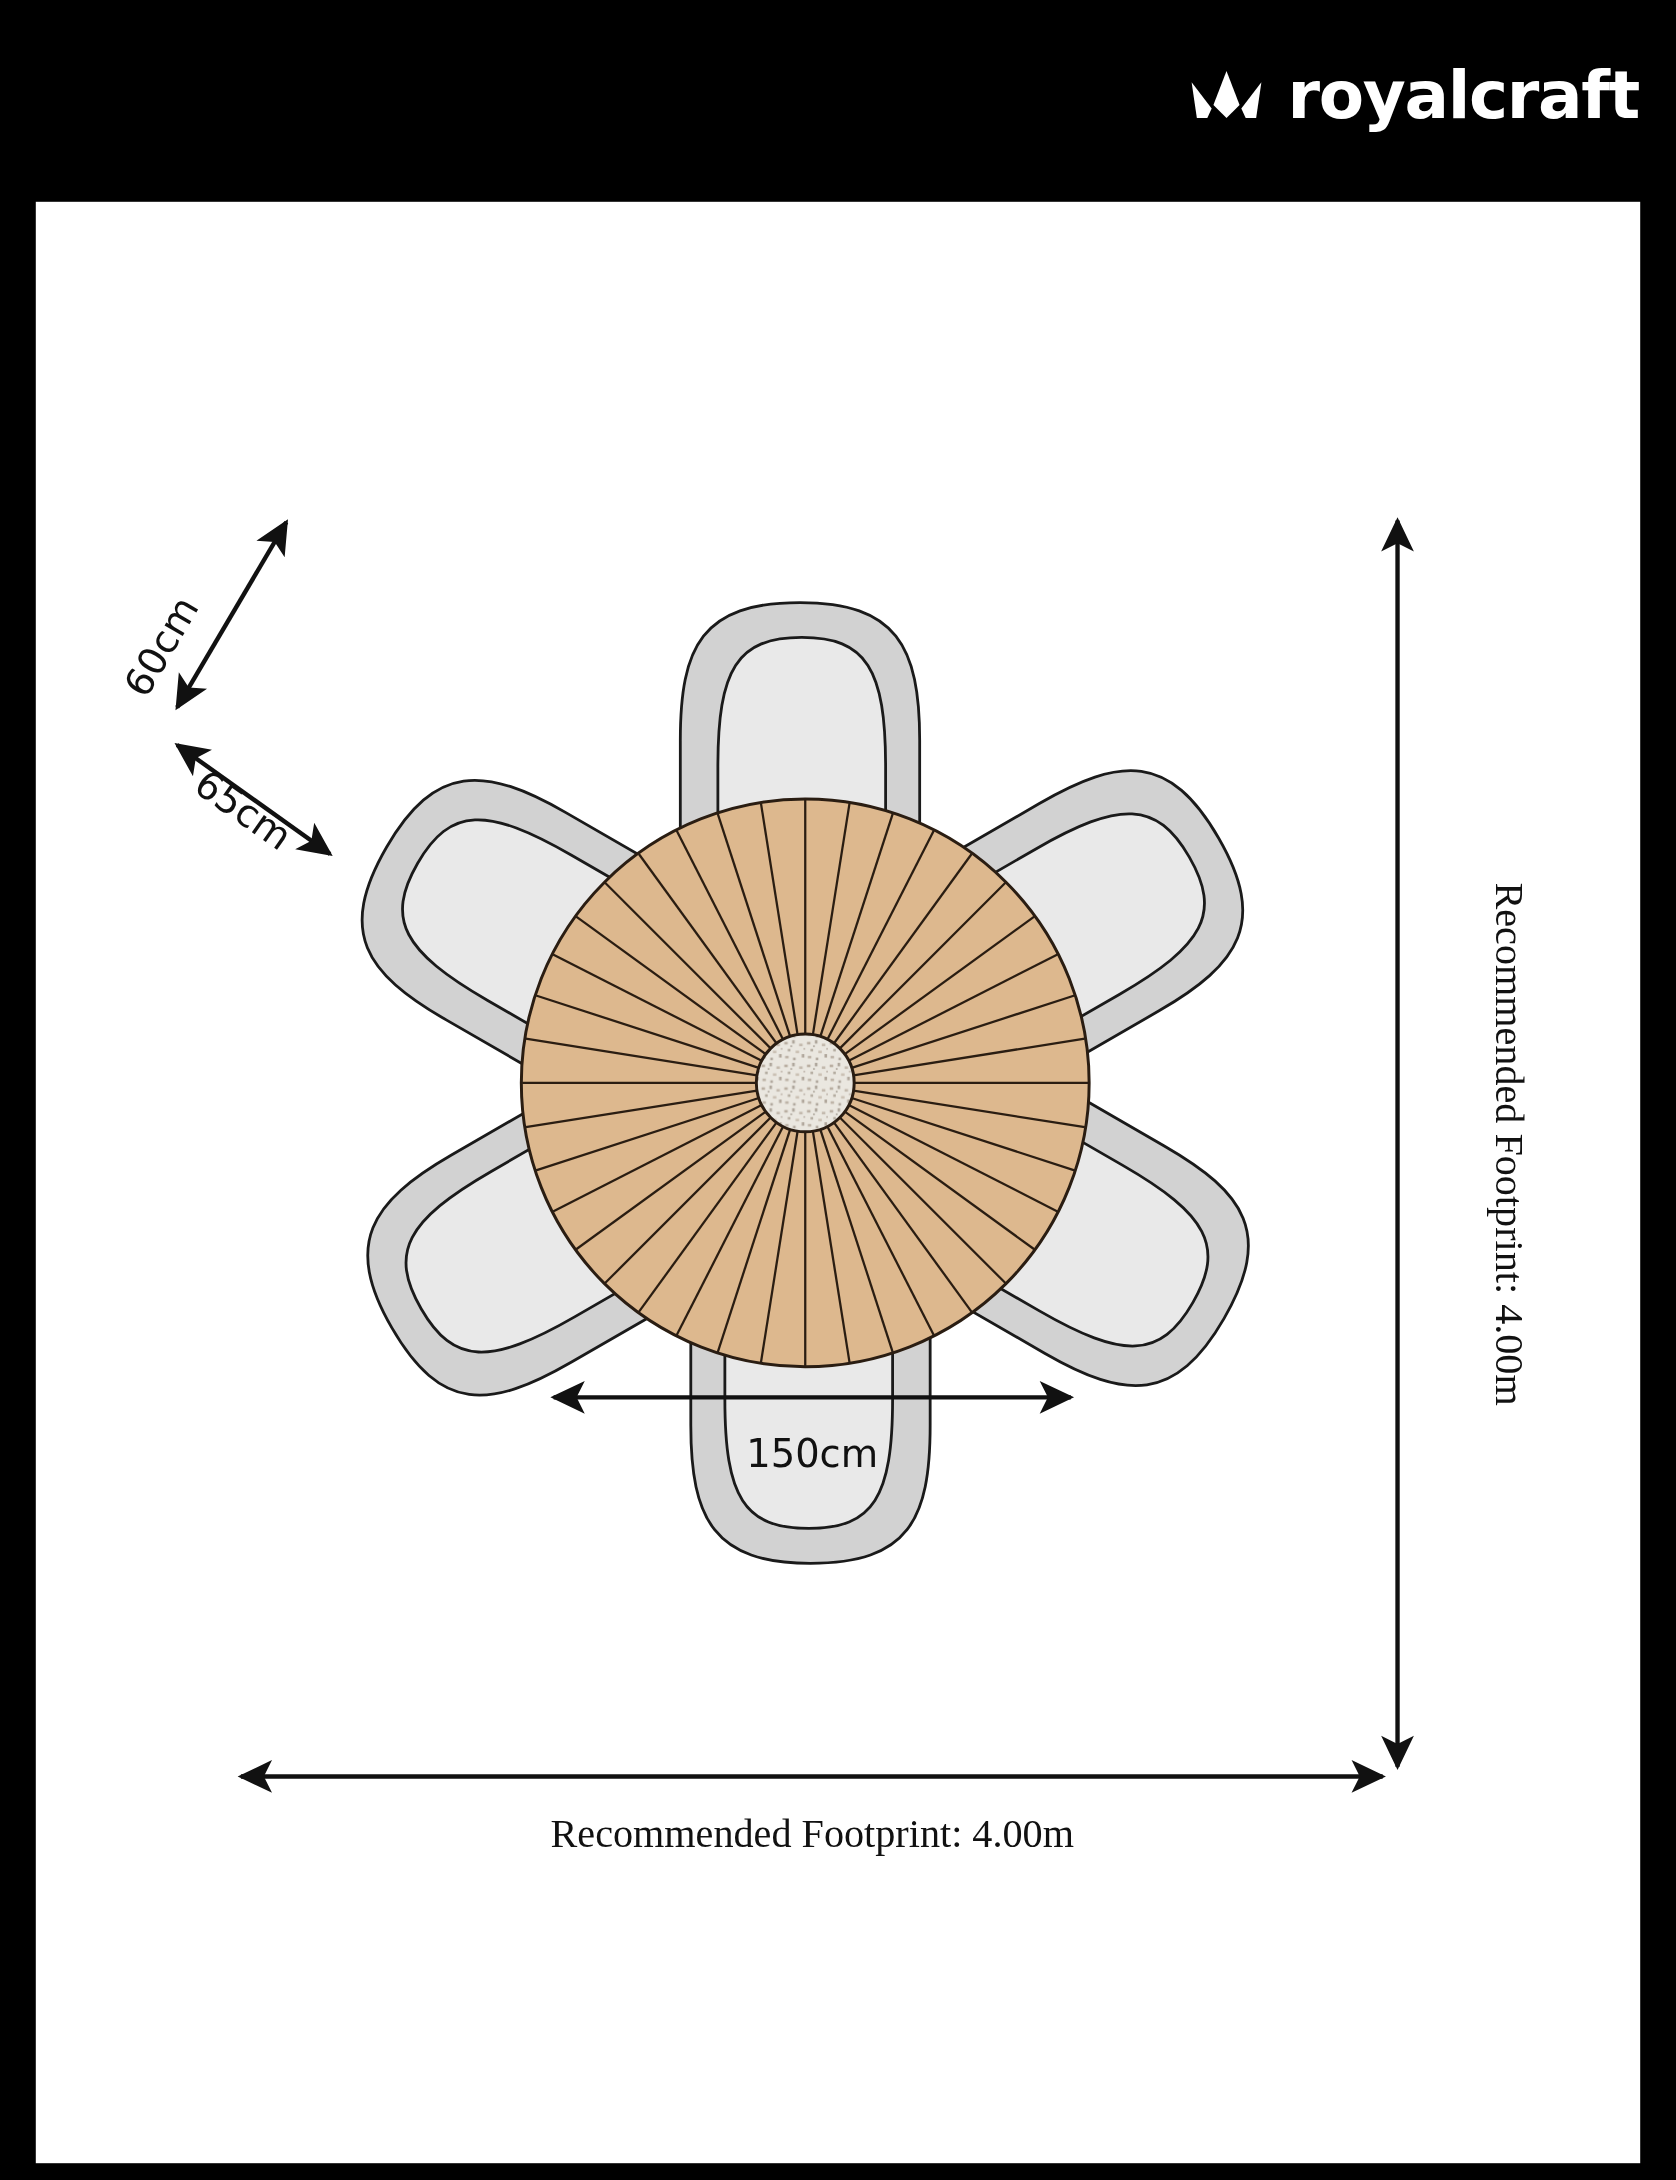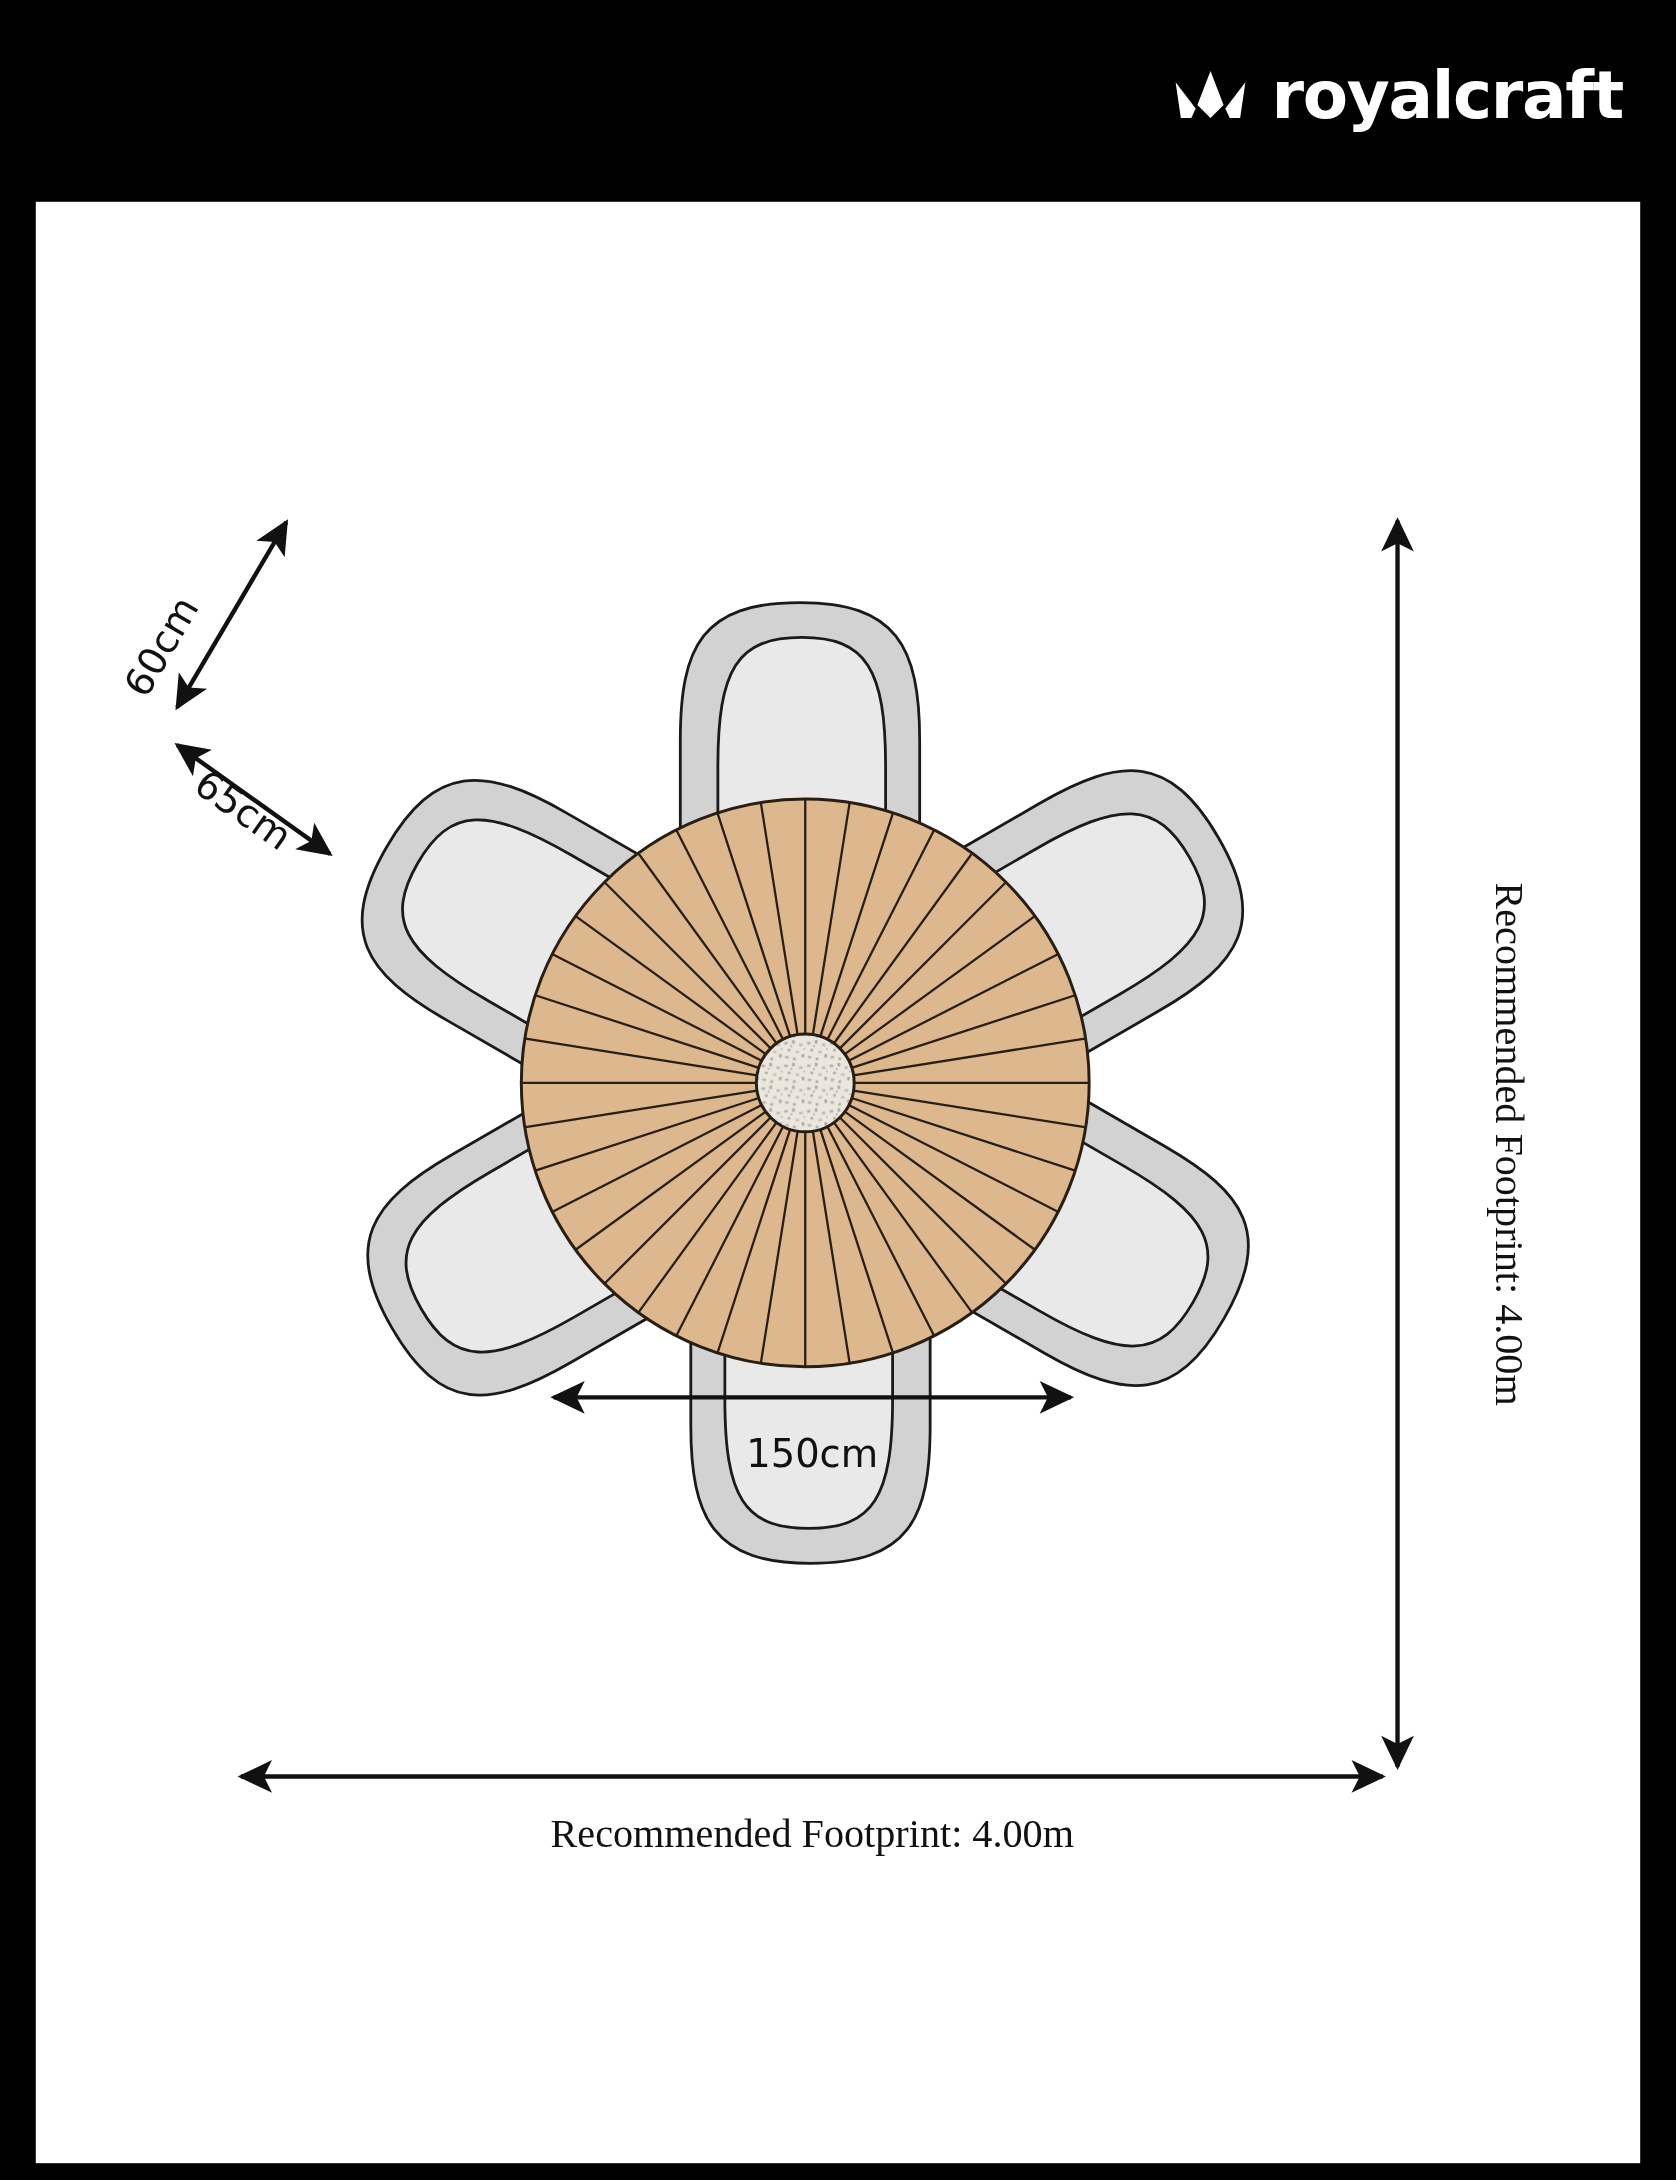--- a/index.html
+++ b/index.html
@@ -34,21 +34,21 @@
   #header-bar {
     position: absolute;
     left: 0;
     top: 0;
     width: 1677px;
     height: 199px;
     background: #000000;
   }
   #logo {
     position: absolute;
-    right: 54px;
+    right: 38px;
     top: 63px;
     display: flex;
     align-items: center;
     gap: 23px;
     text-decoration: underline;
   }
   #logo .crown {
     display: block;
   }
   #logo .wordmark {

